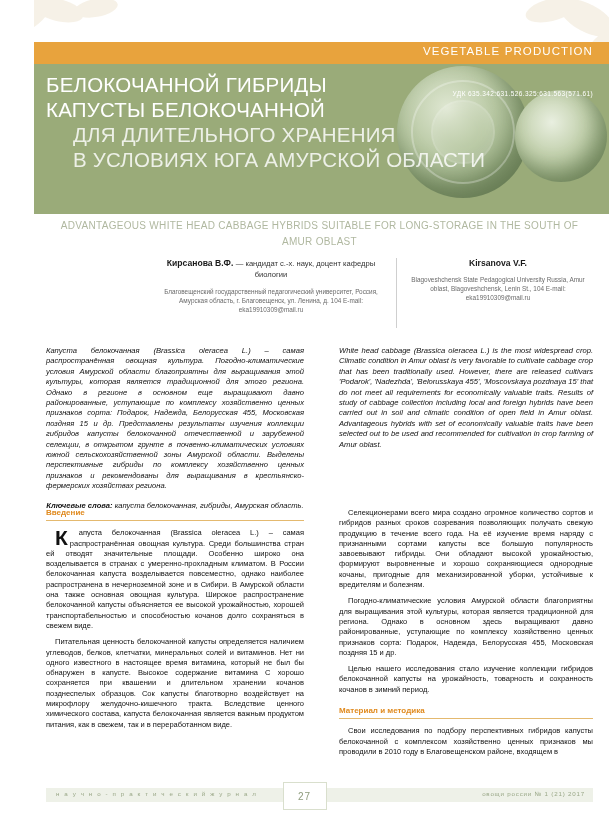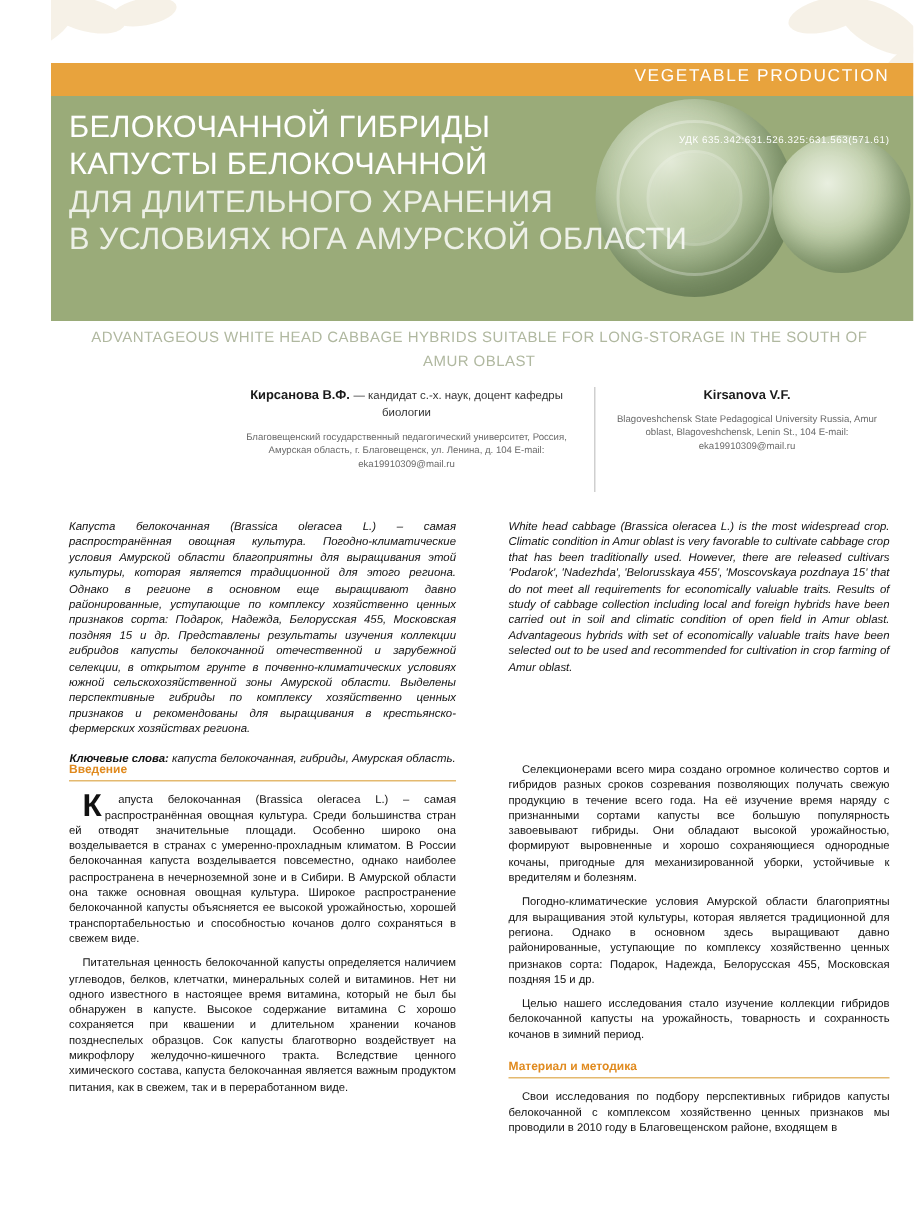--- a/index.html
+++ b/index.html
@@ -115,21 +115,21 @@
     top: 8px;
     right: 210px;
   }
   .title-line {
     color: #ffffff;
     font-size: 20.5px;
     line-height: 25px;
     letter-spacing: 0.2px;
     white-space: nowrap;
   }
-  .title-line.faded { color: rgba(255,255,255,0.82); }
+  .title-line.faded { color: rgba(255,255,255,0.82); margin-left: 27px; }
 
   .subtitle-en {
     position: absolute;
     top: 218px;
     left: 46px;
     right: 16px;
     text-align: center;
     color: #b0b8a0;
     font-size: 10px;
     line-height: 16px;
@@ -392,14 +392,20 @@
     </div>
     <div class="col right">
       <p>Селекционерами всего мира создано огромное количество сортов и гибридов разных сроков созревания позволяющих получать свежую продукцию в течение всего года. На её изучение время наряду с признанными сортами капусты все большую популярность завоевывают гибриды. Они обладают высокой урожайностью, формируют выровненные и хорошо сохраняющиеся однородные кочаны, пригодные для механизированной уборки, устойчивые к вредителям и болезням.</p>
       <p>Погодно-климатические условия Амурской области благоприятны для выращивания этой культуры, которая является традиционной для региона. Однако в основном здесь выращивают давно районированные, уступающие по комплексу хозяйственно ценных признаков сорта: Подарок, Надежда, Белорусская 455, Московская поздняя 15 и др.</p>
       <p>Целью нашего исследования стало изучение коллекции гибридов белокочанной капусты на урожайность, товарность и сохранность кочанов в зимний период.</p>
       <div class="heading mt">Материал и методика</div>
       <p>Свои исследования по подбору перспективных гибридов капусты белокочанной с комплексом хозяйственно ценных признаков мы проводили в 2010 году в Благовещенском районе, входящем в</p>
     </div>
   </div>
 
+  <div class="footer">
+    <div class="footer-bar"></div>
+    <div class="footer-left">н а у ч н о - п р а к т и ч е с к и й     ж у р н а л</div>
+    <div class="page-num">27</div>
+    <div class="footer-right">овощи россии  №  1 (21)  2017</div>
+  </div>
 
 </div>
 
 </body></html>

